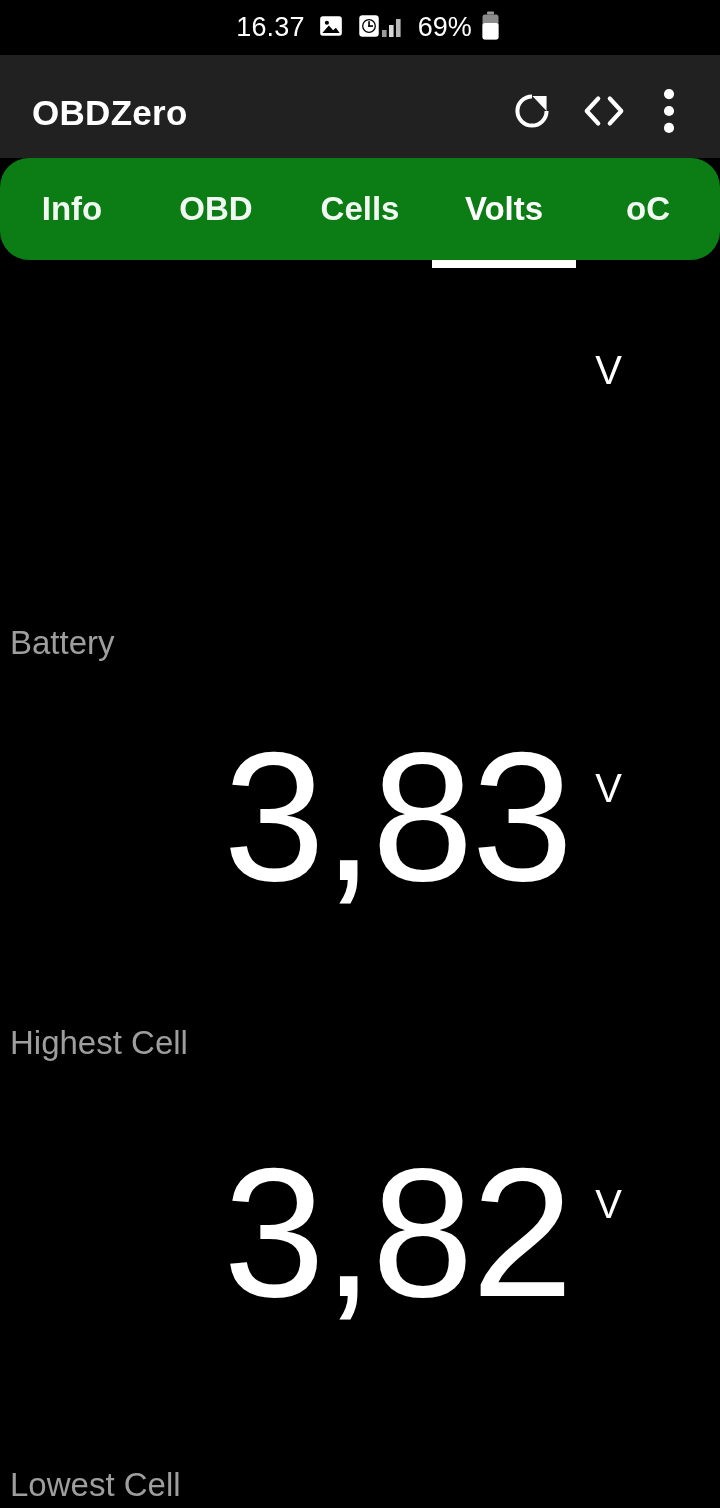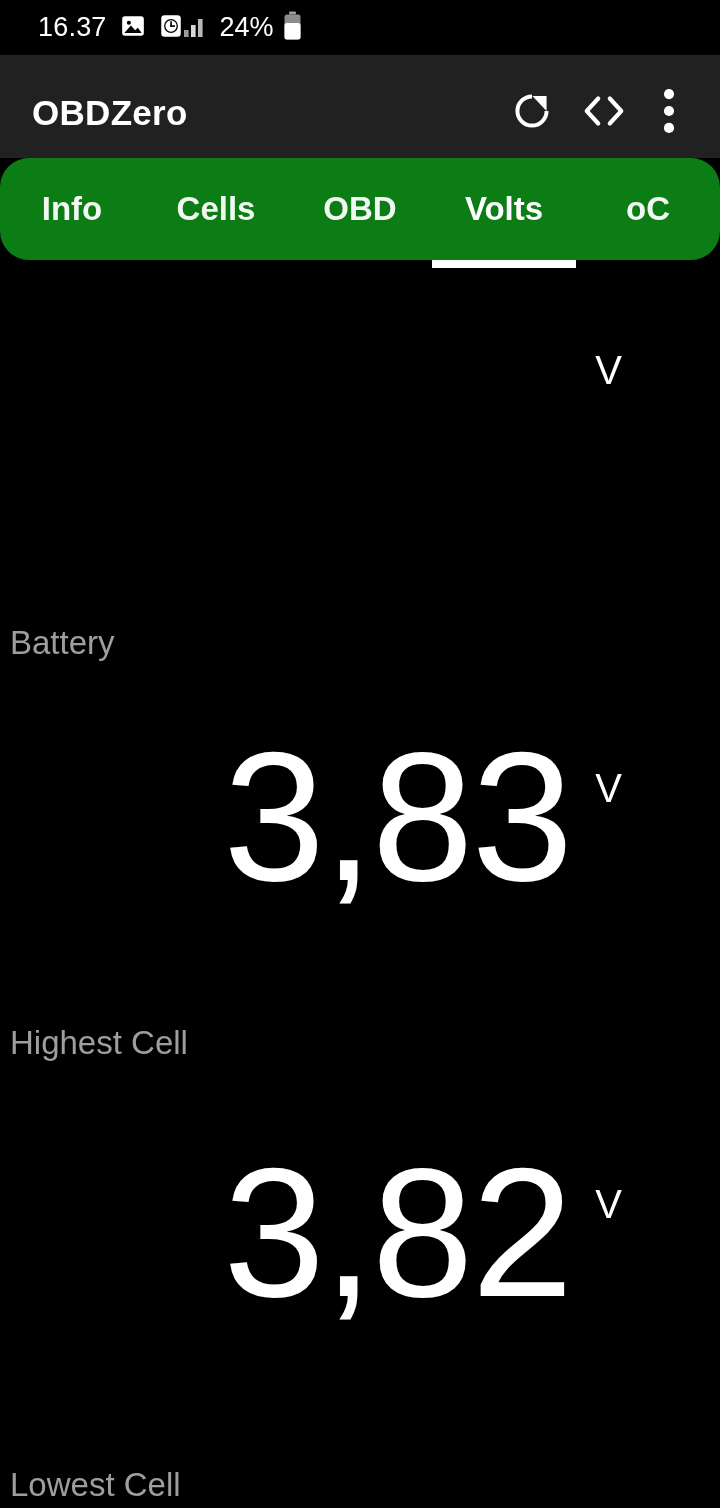--- a/index.html
+++ b/index.html
@@ -20,21 +20,21 @@
     display: flex;
     flex-direction: column;
   }
 
   
   .status-bar {
     height: 55px;
     background: #000000;
     display: flex;
     align-items: center;
-    justify-content: flex-start;
+    justify-content: center;
     padding: 0 22px 0 38px;
     flex: 0 0 55px;
   }
   .status-left {
     display: flex;
     align-items: center;
     gap: 13px;
   }
   .status-clock {
     color: #ffffff;
@@ -208,21 +208,21 @@
       </span>
     </div>
     <div class="status-right">
       <span class="sb-icon">
         <svg width="28" height="24" viewBox="0 0 28 24">
           <rect x="1" y="16" width="4.6" height="7" fill="#9a9a9a"></rect>
           <rect x="8" y="11" width="4.6" height="12" fill="#d8d8d8"></rect>
           <rect x="15" y="5" width="4.6" height="18" fill="#b8b8b8"></rect>
         </svg>
       </span>
-      <span class="status-batt-pct">24%</span>
+      <span class="status-batt-pct">69%</span>
       <span class="sb-icon">
         <svg width="19" height="30" viewBox="0 0 19 30">
           <rect x="6" y="0.5" width="7" height="3" rx="1" fill="#9a9a9a"></rect>
           <rect x="1.5" y="3.5" width="16" height="25" rx="2.5" fill="#8c8c8c"></rect>
           <rect x="1.5" y="12" width="16" height="16.5" rx="2.5" fill="#ffffff"></rect>
         </svg>
       </span>
     </div>
   </div>
 
@@ -254,25 +254,25 @@
           </svg>
         </span>
       </div>
     </div>
   </div>
 
   <div class="tab-bar">
     <div class="tab tab-0">
       <span>Info</span>
     </div>
+    <div class="tab tab-1">
+      <span>OBD</span>
+    </div>
     <div class="tab tab-2">
       <span>Cells</span>
-    </div>
-    <div class="tab tab-1">
-      <span>OBD</span>
     </div>
     <div class="tab tab-3 active">
       <span>Volts</span>
     </div>
     <div class="tab tab-4">
       <span>oC</span>
     </div>
   </div>
   <div class="tab-indicator-wrap">
     <div class="tab-indicator-bar"></div>

